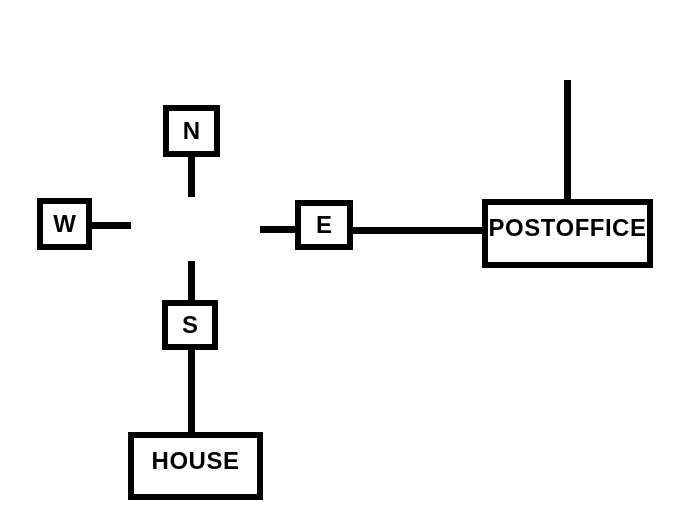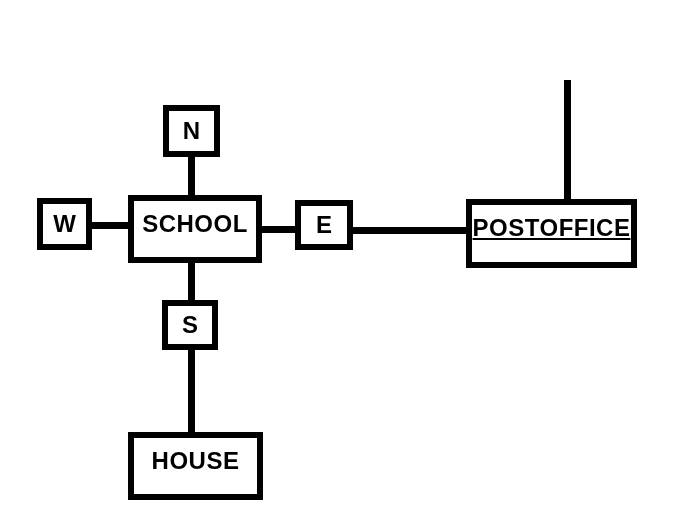--- a/index.html
+++ b/index.html
@@ -36,21 +36,21 @@
     align-items: center;
     font-size: 24px;
   }
   .edge {
     position: absolute;
     background: #000000;
     z-index: 1;
   }
   
   #node-market     { left: 503px; top: 10px;  width: 134px; height: 72px; }
-  #node-postoffice { left: 466px; top: 199px; width: 171px; height: 69px; text-decoration: underline; }
+  #node-postoffice { left: 482px; top: 199px; width: 171px; height: 69px; }
   #node-school     { left: 128px; top: 195px; width: 134px; height: 68px; }
   #node-house      { left: 128px; top: 432px; width: 135px; height: 68px; }
   #node-north      { left: 163px; top: 105px; width: 57px;  height: 52px; }
   #node-east       { left: 295px; top: 200px; width: 58px;  height: 50px; }
   #node-south      { left: 162px; top: 300px; width: 56px;  height: 50px; }
   #node-west       { left: 37px;  top: 198px; width: 55px;  height: 52px; }
   
   #edge-market-postoffice { left: 564px; top: 80px;  width: 7px;   height: 120px; }
   #edge-east-postoffice   { left: 350px; top: 227px; width: 135px; height: 7px; }
   #edge-school-east       { left: 260px; top: 226px; width: 38px;  height: 7px; }
@@ -70,23 +70,20 @@
   <div class="edge" id="edge-west-school"></div>
   <div class="edge" id="edge-north-school"></div>
   <div class="edge" id="edge-school-south"></div>
   <div class="edge" id="edge-south-house"></div>
 
 
   <div class="node rect" id="node-postoffice">
     <span>POSTOFFICE</span>
   </div>
 
-  <div class="node rect" id="node-school">
-    <span>SCHOOL</span>
-  </div>
 
   <div class="node rect" id="node-house">
     <span>HOUSE</span>
   </div>
 
   <div class="node square" id="node-north">
     <span>N</span>
   </div>
 
   <div class="node square" id="node-east">

